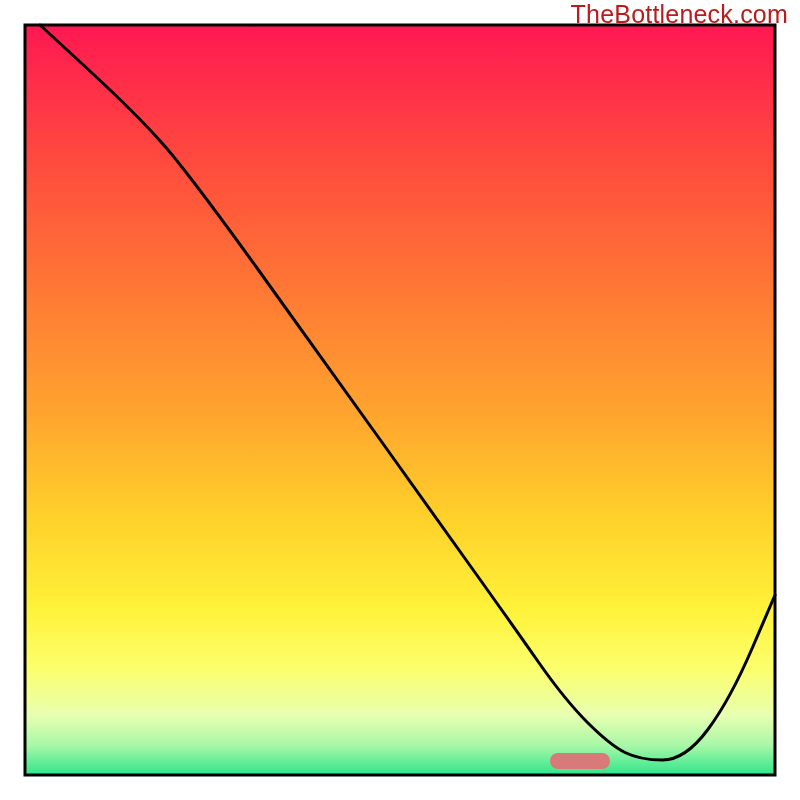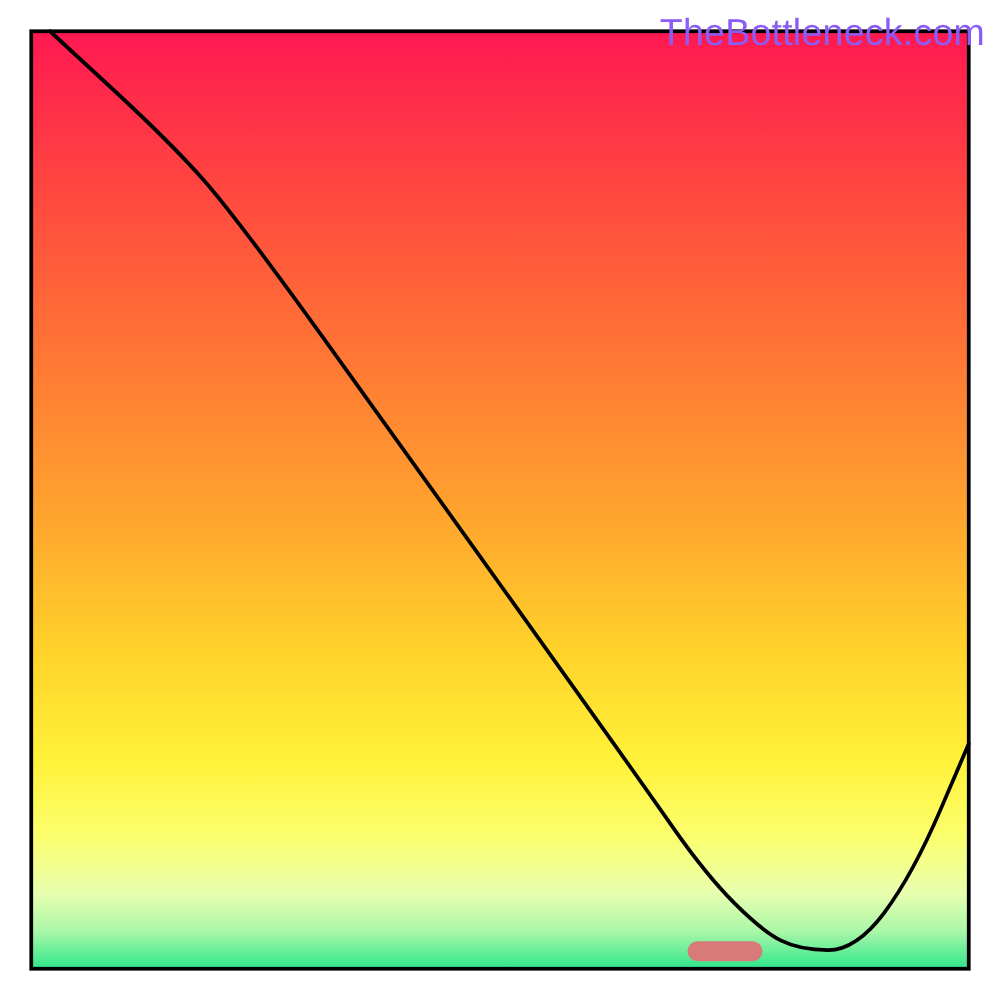--- a/index.html
+++ b/index.html
@@ -6,24 +6,24 @@
     margin: 0;
     padding: 0;
     width: 800px;
     height: 800px;
     overflow: hidden;
     background: #fff;
     font-family: Arial, Helvetica, sans-serif;
   }
   .watermark {
     position: absolute;
-    top: 10px;
+    top: 0;
     right: 12px;
-    color: #8b5cf6;
-    font-size: 30px;
+    color: #b91c1c;
+    font-size: 25px;
     font-weight: 400;
     letter-spacing: 0.2px;
     z-index: 20;
   }
   .chart-wrap {
     position: absolute;
     left: 0;
     top: 0;
     width: 800px;
     height: 800px;

